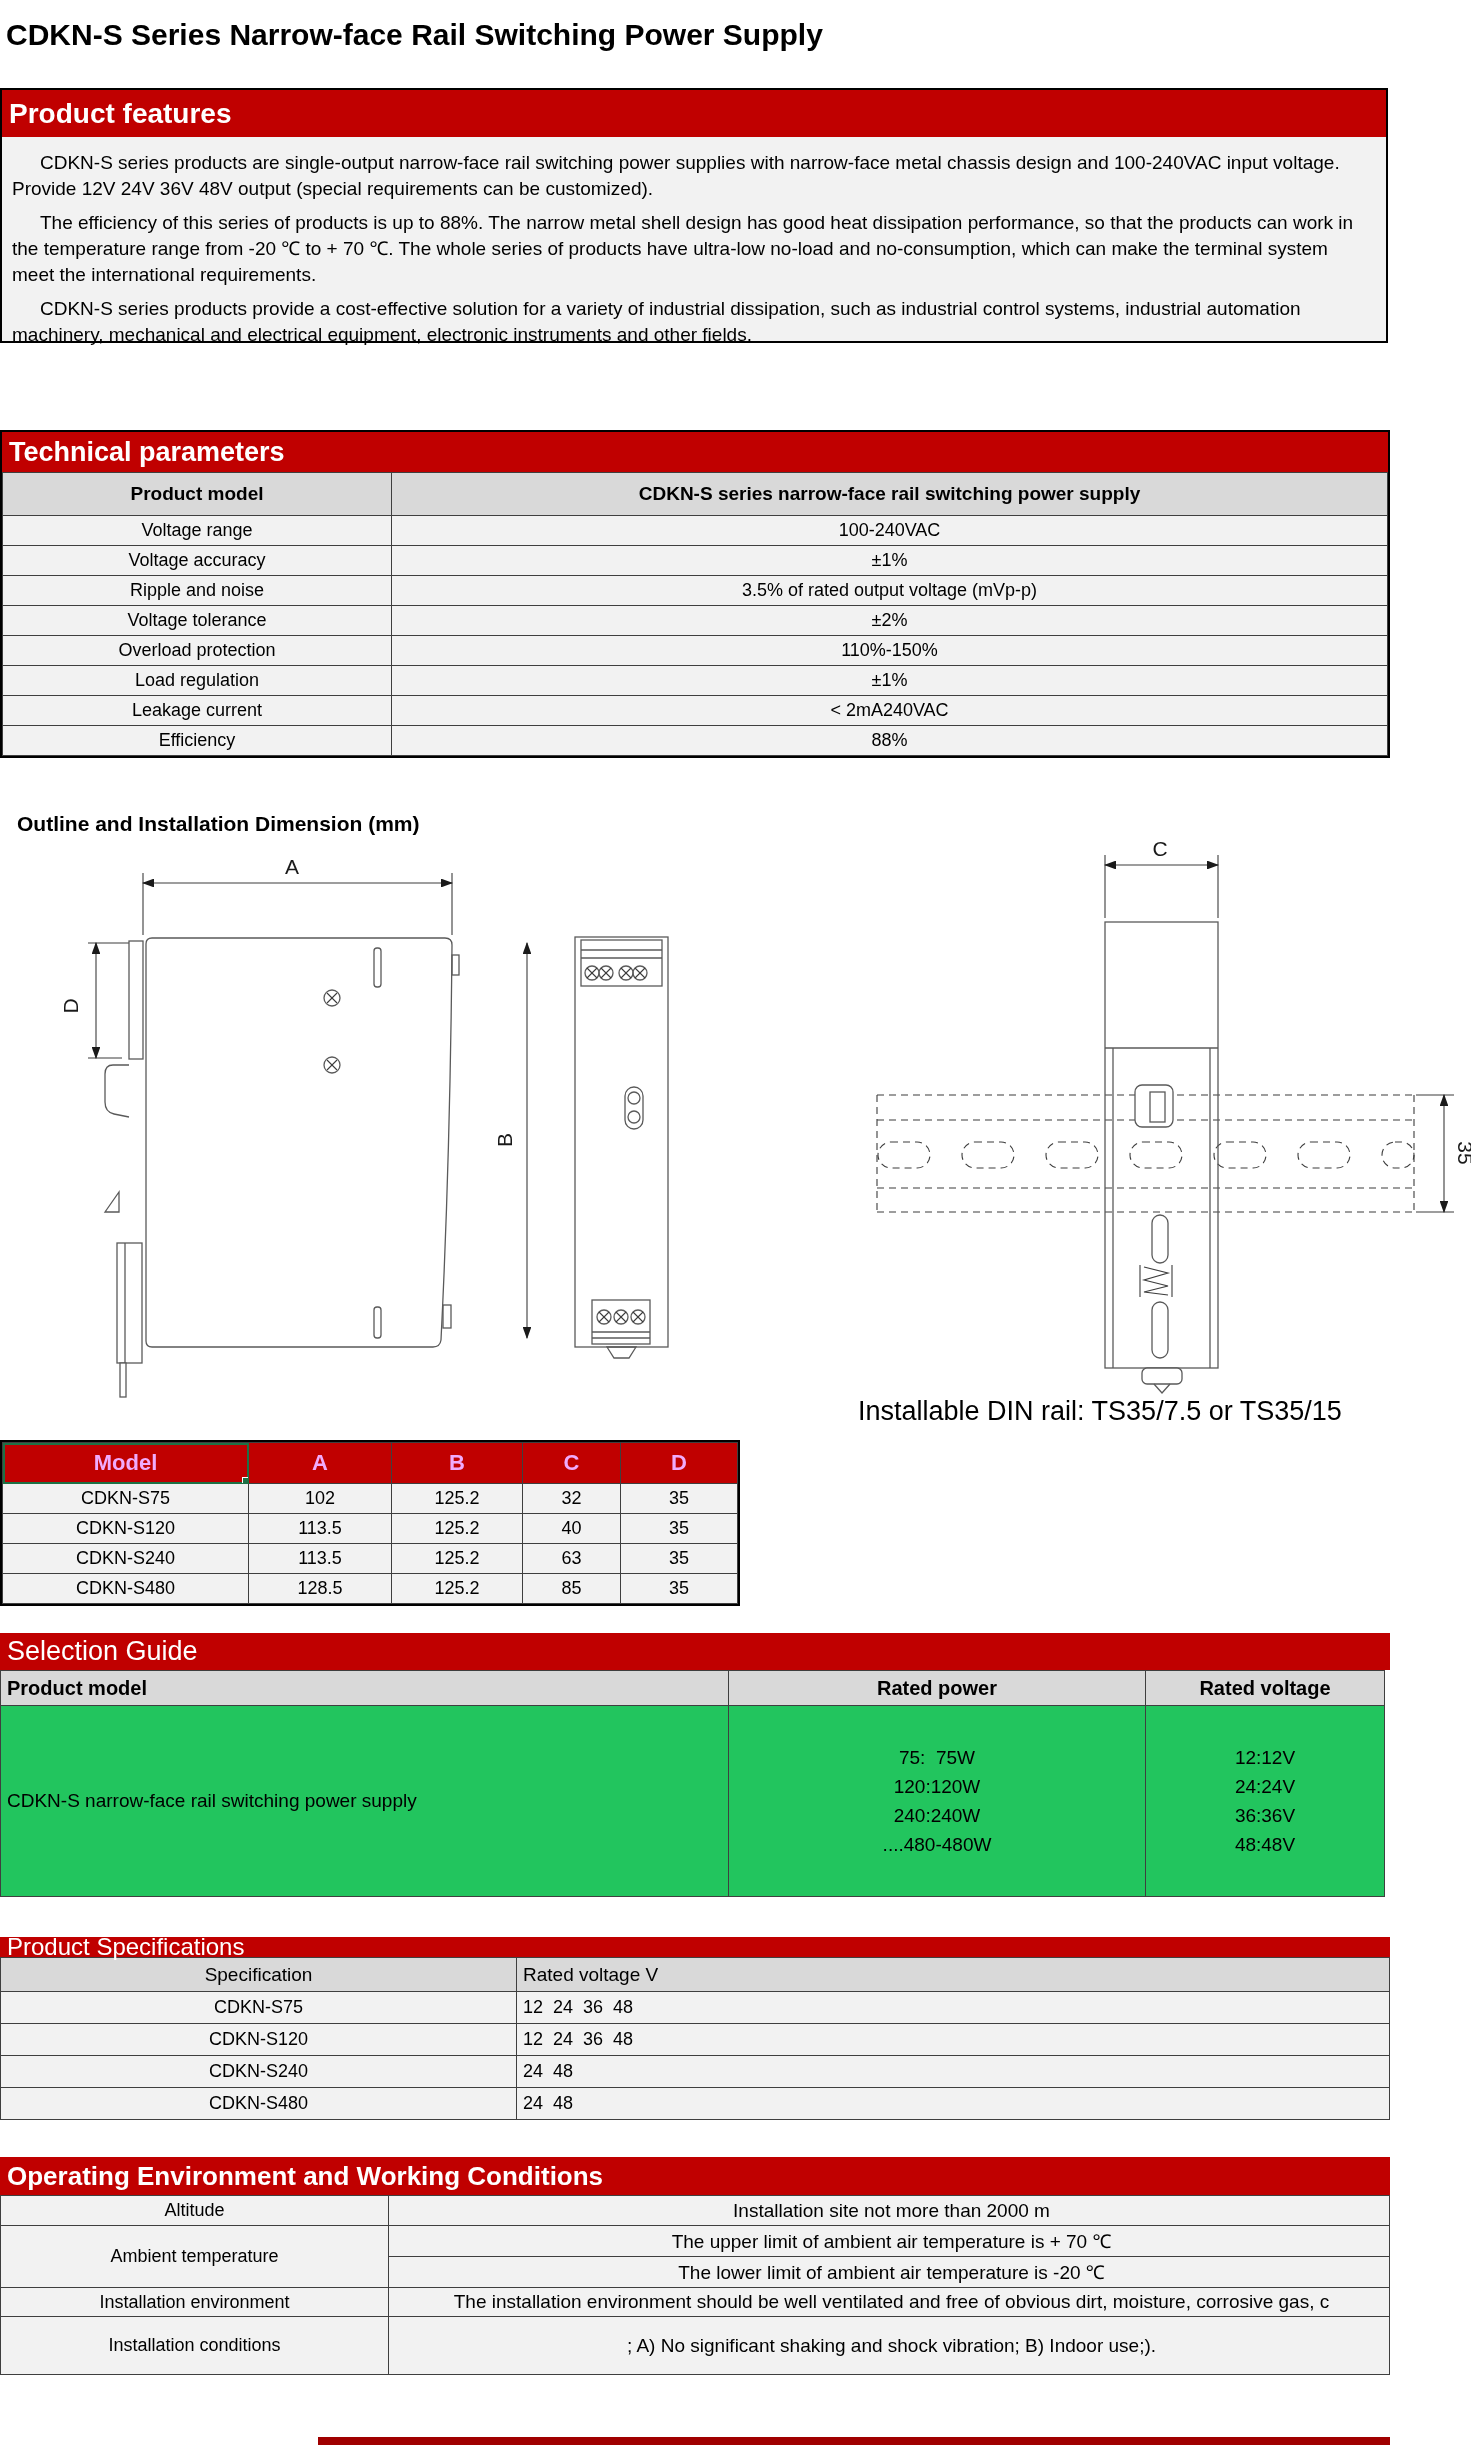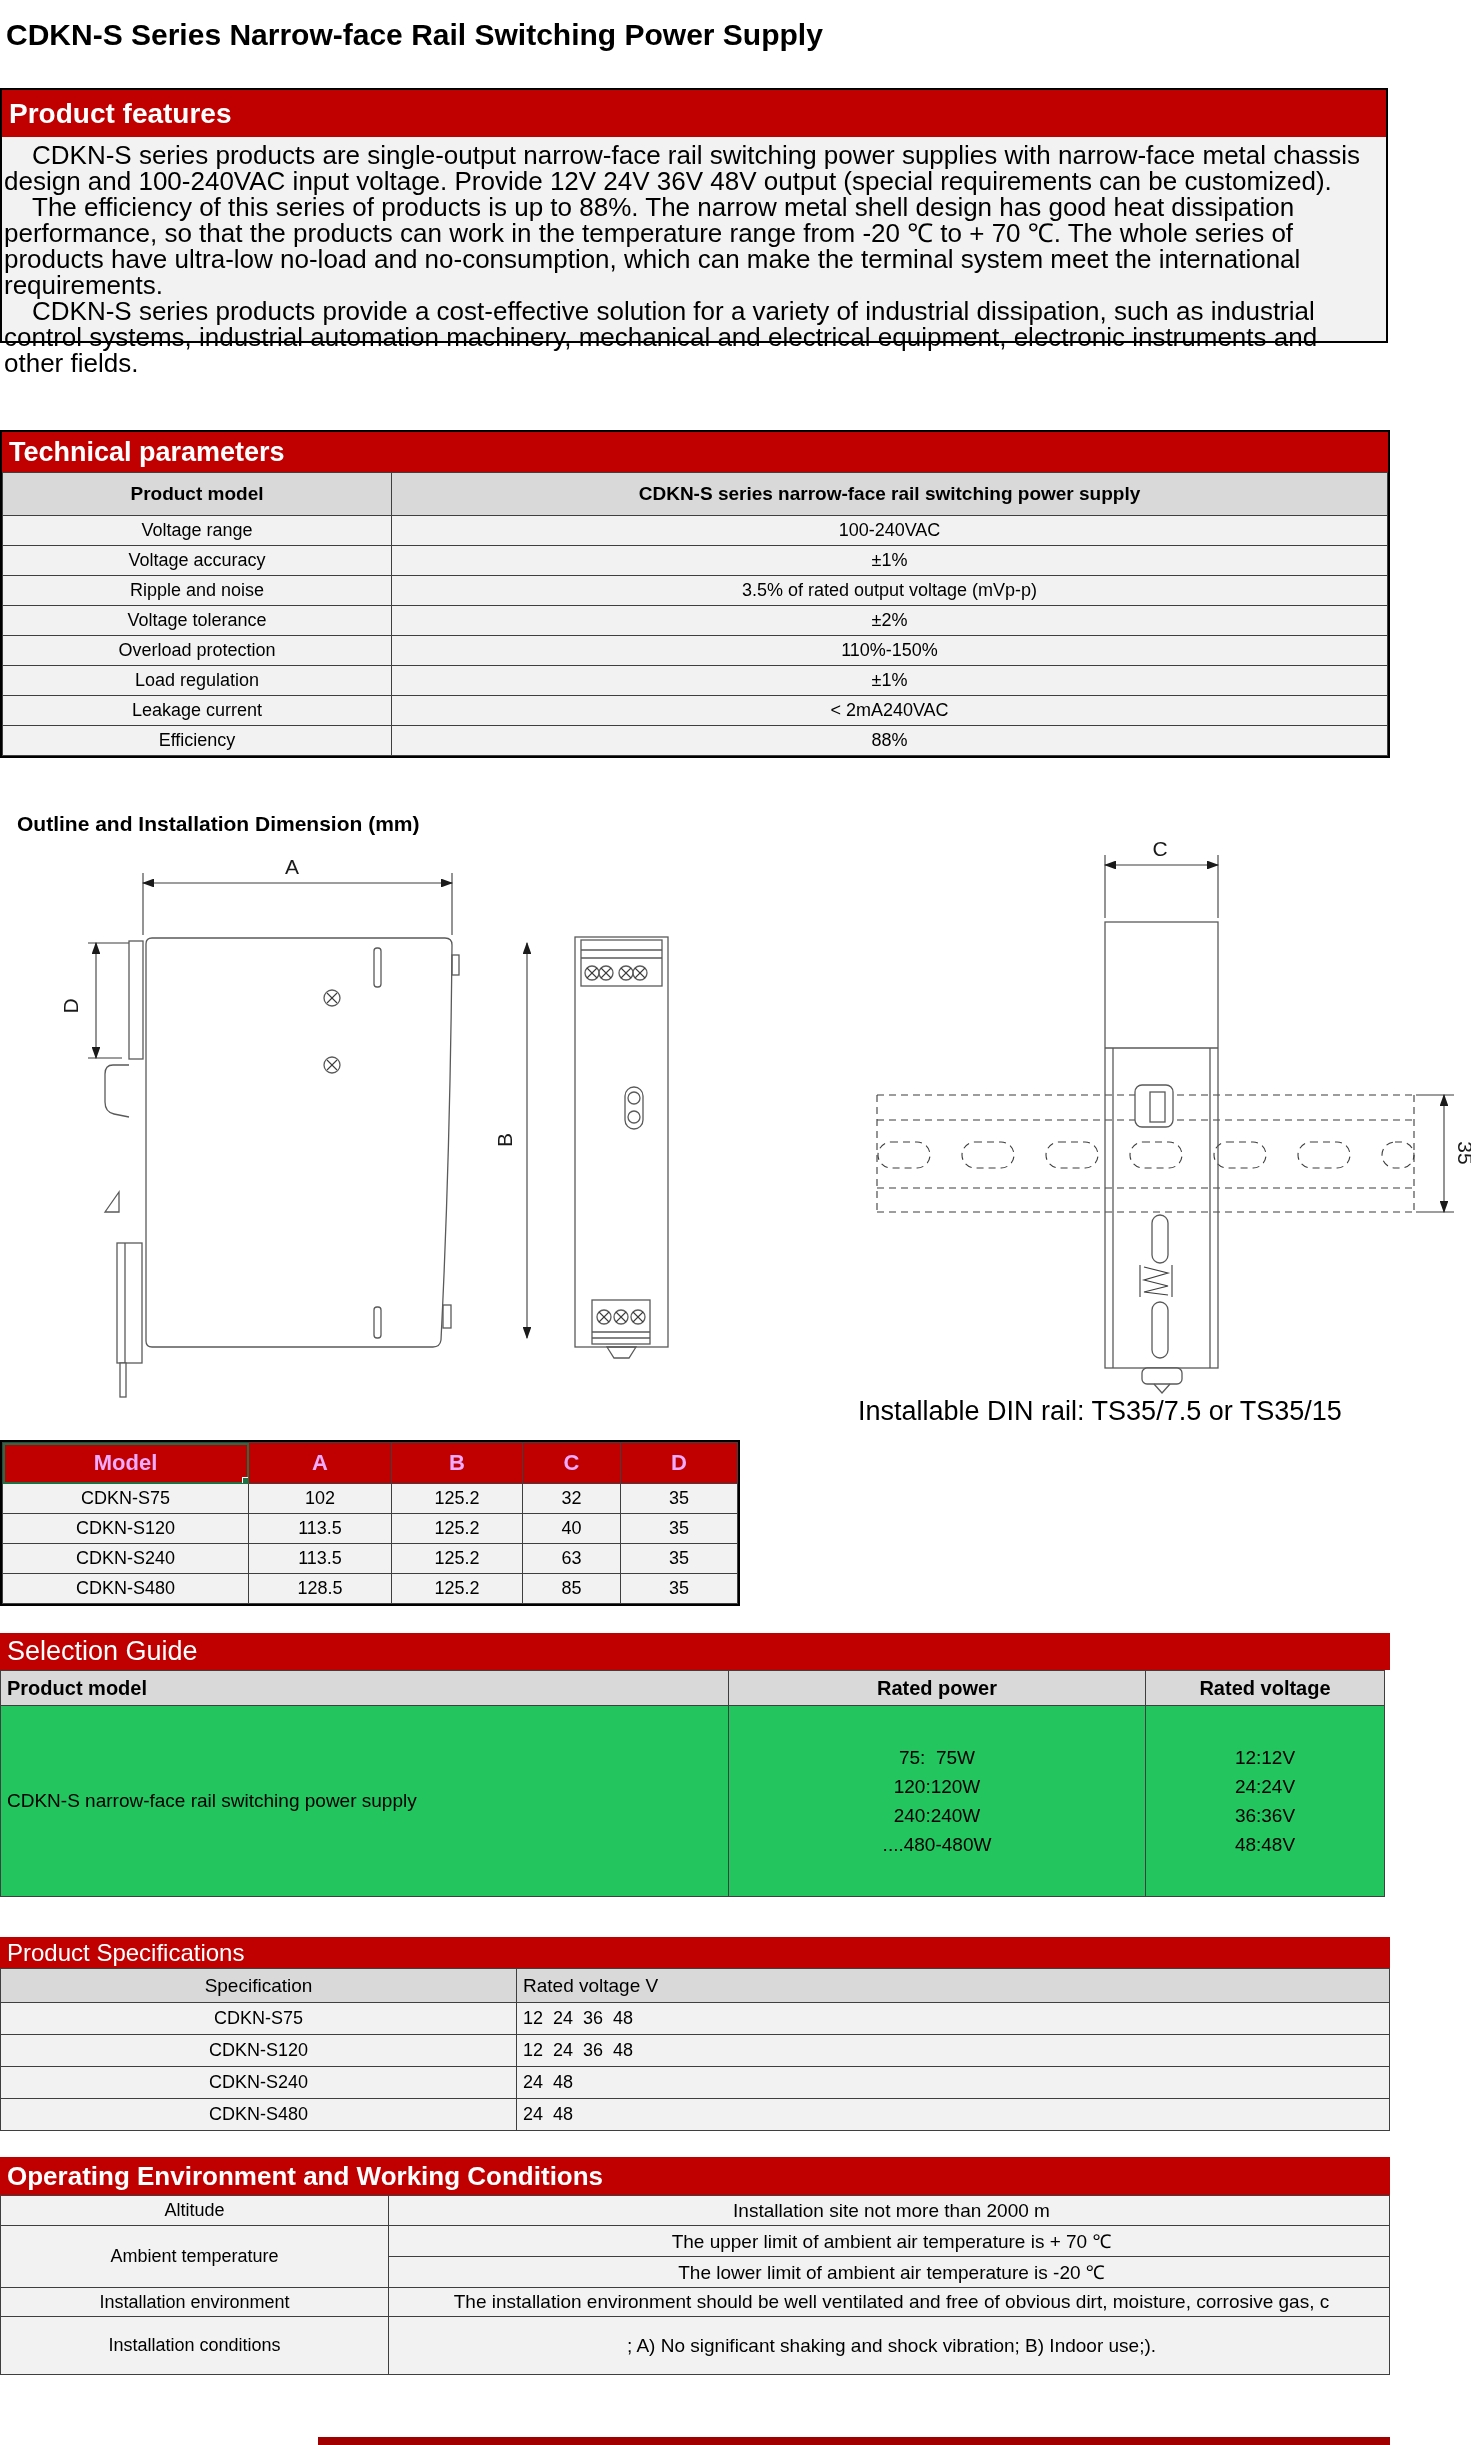--- a/index.html
+++ b/index.html
@@ -10,21 +10,21 @@
   table{border-collapse:collapse;table-layout:fixed}
   td{border:1px solid #3f3f3f;padding:0;overflow:hidden;vertical-align:middle}
   .ctr{text-align:center}
   .lft{text-align:left;padding-left:6px}
   .pre{white-space:pre}
   #title{top:18px;left:6px;font-size:30px;font-weight:bold}
   
   #features{top:88px;left:0;width:1388px;height:255px;border:2px solid #000;background:#F2F2F2;box-sizing:border-box}
   #features .redbar{height:47px;font-size:28px;font-weight:bold}
   #features .body{padding:5px 8px 0 2px}
-  #features p{margin:0;text-indent:28px;font-size:26px;line-height:26px}
+  #features p{margin:8px;text-indent:28px;font-size:19px;line-height:26px}
   
   #tech{top:430px;left:0;width:1390px;border:2px solid #000;box-sizing:border-box}
   #tech .redbar{height:40px;font-size:27px;font-weight:bold}
   #tech table{width:100%}
   #tech td{font-size:18px;background:#F2F2F2}
   #tech tr.hd td{background:#D9D9D9;font-weight:bold;font-size:19px;height:42px}
   #tech tr.dr td{height:29px}
   
   #outline-h{top:812px;left:17px;font-size:21px;font-weight:bold}
   #din-note{top:1396px;left:858px;width:613px;font-size:27px;white-space:nowrap;overflow:hidden}
@@ -38,21 +38,21 @@
   
   #selguide{top:1633px;left:0;width:1390px}
   #selguide .redbar{height:37px;font-size:27px}
   #selguide table{width:1385px}
   #selguide td{background:#22c55e;font-size:19px}
   #selguide tr.hd td{background:#D9D9D9;font-weight:bold;font-size:20px;height:34px}
   #selguide tr.dr td{height:190px}
   #selguide .lines div{line-height:29px;text-align:center}
   
   #specs{top:1937px;left:0;width:1390px}
-  #specs .redbar{height:31px;font-size:24px}
+  #specs .redbar{height:20px;font-size:24px}
   #specs table{width:100%}
   #specs td{background:#F2F2F2;font-size:18px;height:31px}
   #specs tr.hd td{background:#D9D9D9;font-size:19px;height:33px}
   
   #openv{top:2157px;left:0;width:1390px}
   #openv .redbar{height:38px;font-size:26px;font-weight:bold}
   #openv table{width:100%}
   #openv td{background:#F2F2F2;font-size:18px}
   #openv td.val{font-size:19px;text-align:center;padding-left:5px;white-space:nowrap;overflow:hidden}
   #bottom-strip{top:2437px;left:318px;width:1072px;height:8px;background:#A00000}

